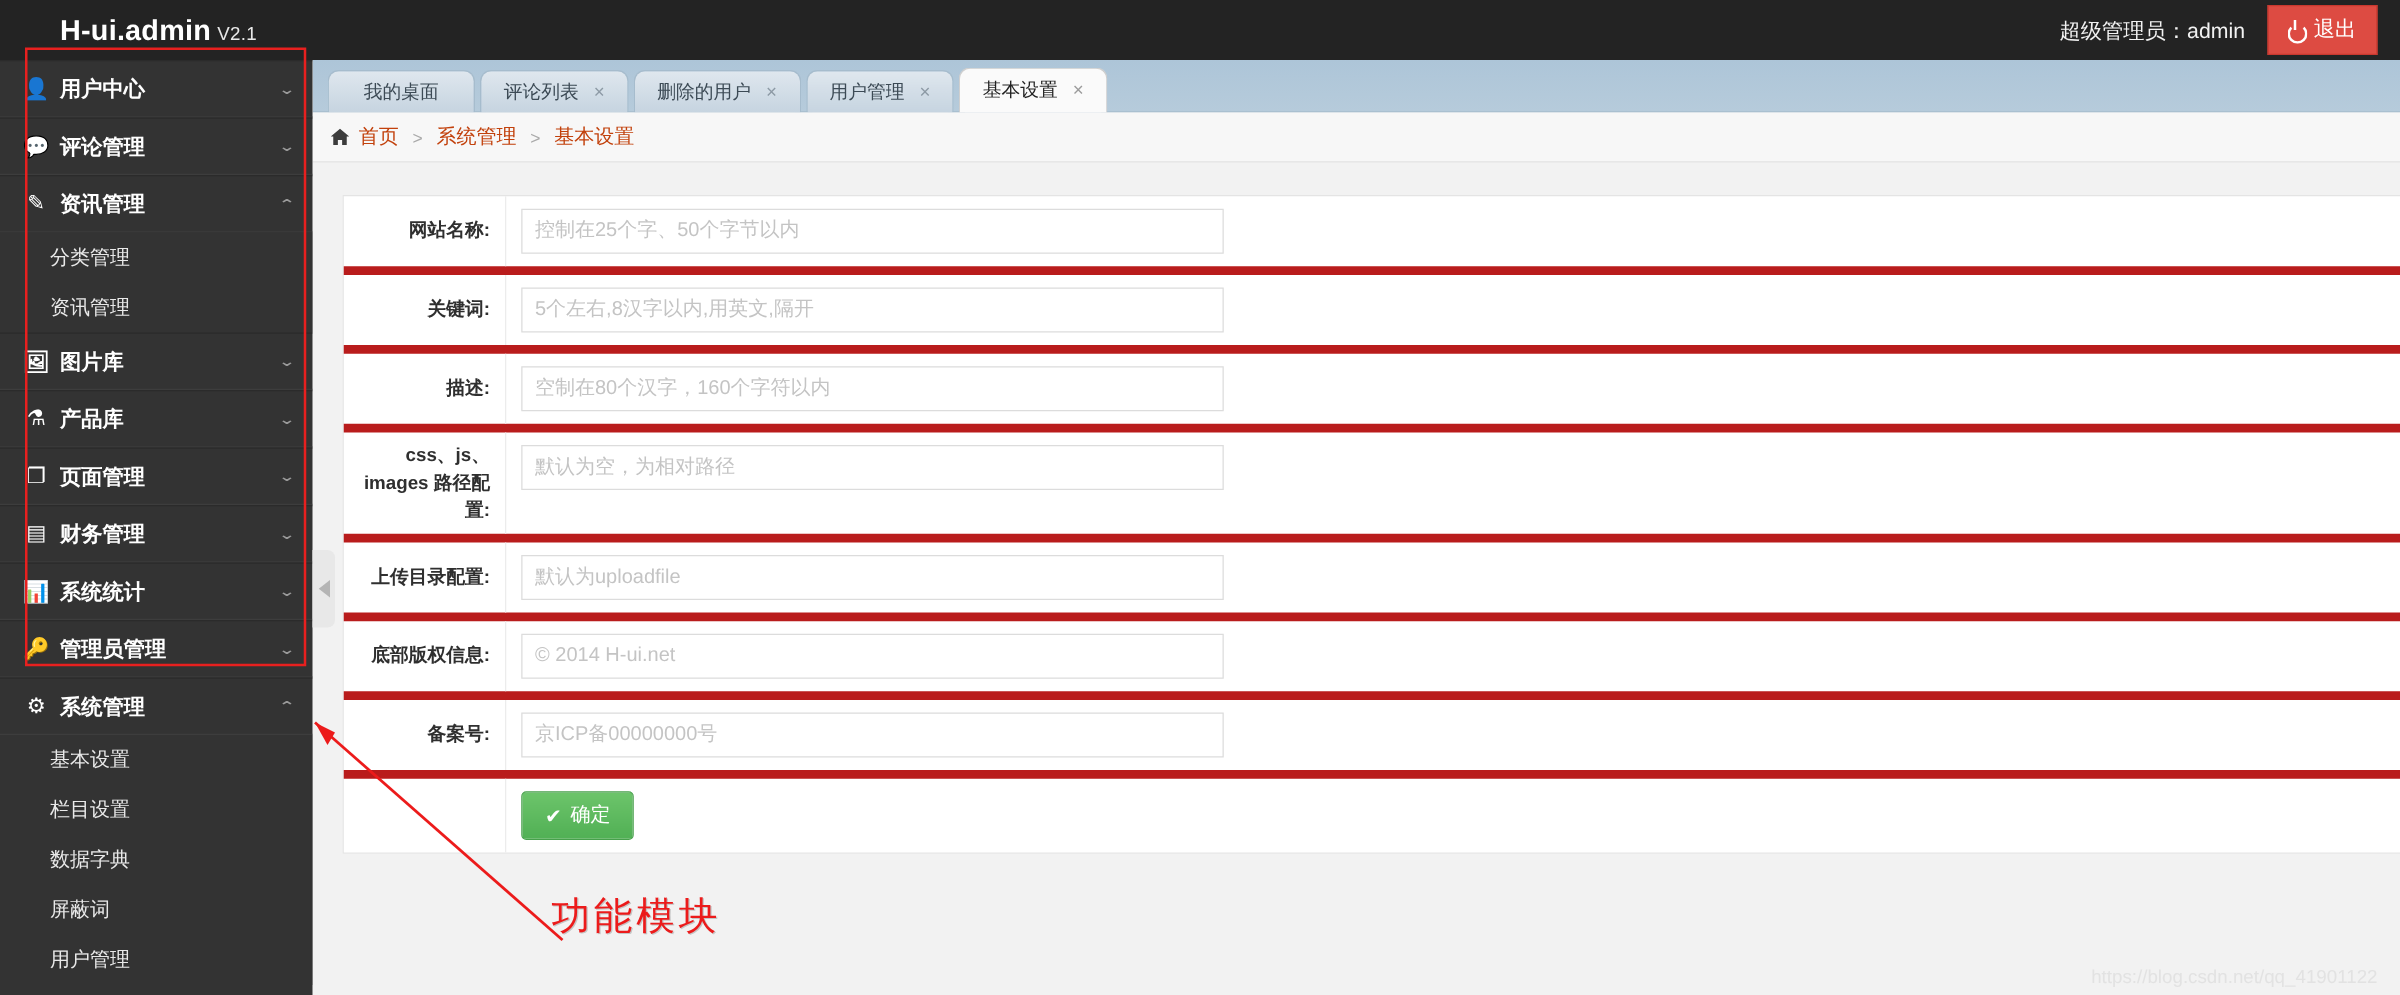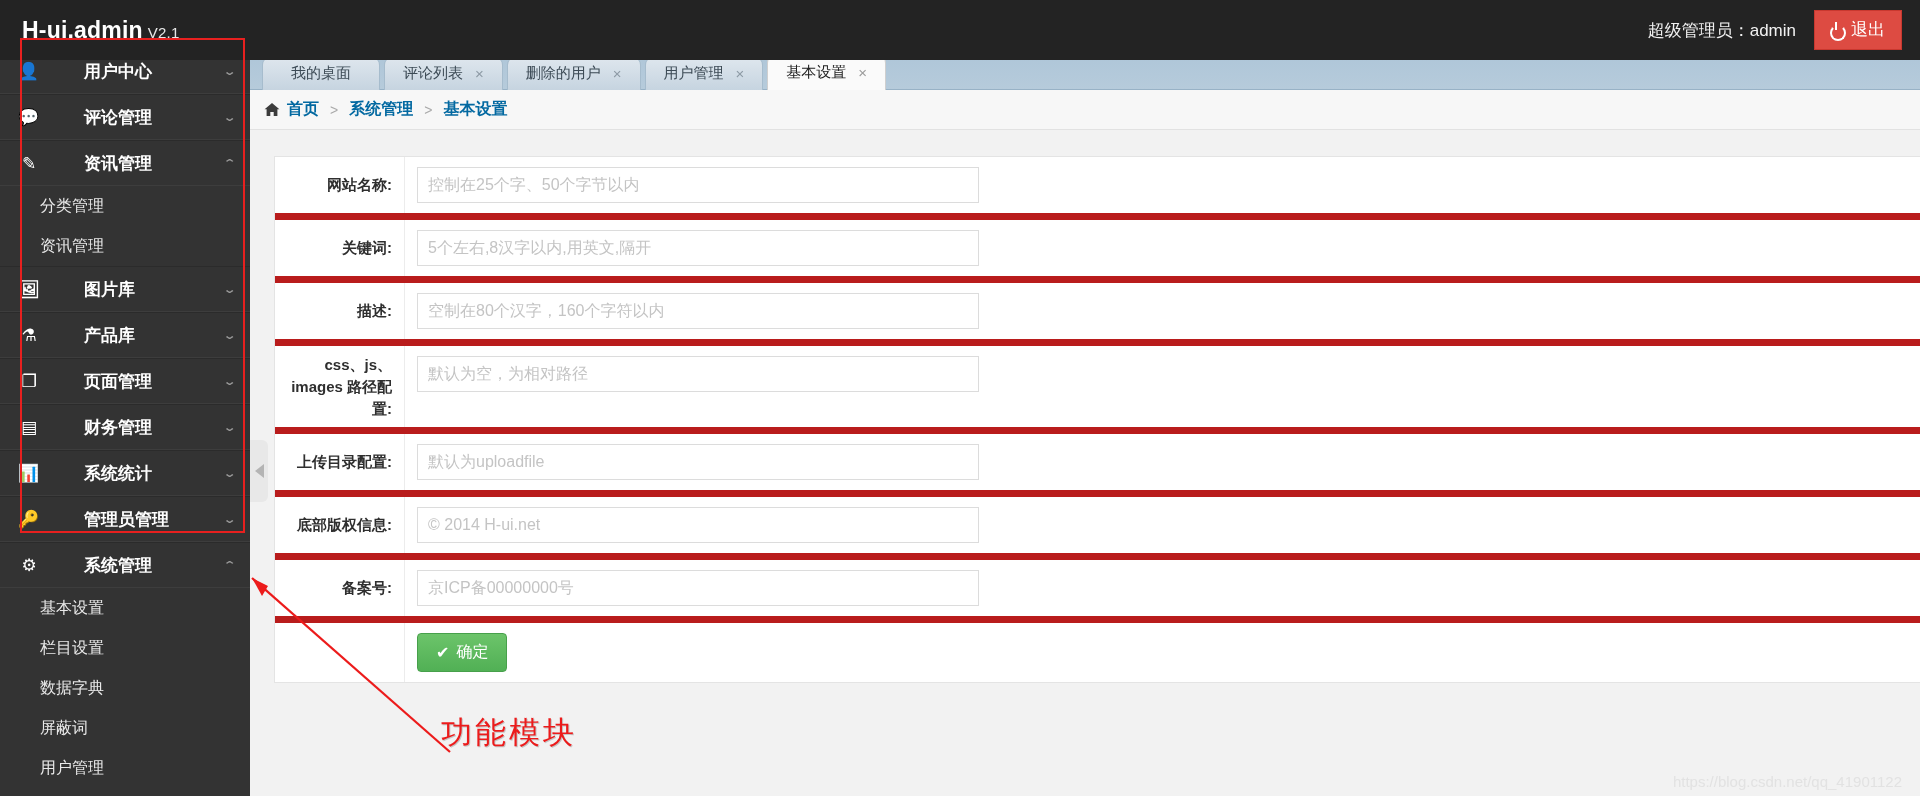--- a/index.html
+++ b/index.html
@@ -9,24 +9,25 @@
     width: 1920px; height: 796px;
     overflow: hidden;
     font-family: "Liberation Sans", "DejaVu Sans", sans-serif;
     background: #f5f5f5;
   }
   #app { position: relative; width: 1920px; height: 796px; overflow: hidden; }
 
   
   .topbar {
     position: absolute; top: 0; left: 0;
-    width: 1920px; height: 60px;
+    width: 1920px; height: 48px;
     background: #232323;
     display: flex; align-items: center;
     z-index: 40;
+    padding-left: 26px;
   }
   .brand {
     margin-left: 22px;
     color: #fff;
     font-size: 23px;
     font-weight: bold;
     letter-spacing: .2px;
     white-space: nowrap;
   }
   .brand .ver {
@@ -91,21 +92,21 @@
     border-bottom: 1px solid #3d3d3d;
     border-top: 1px solid #2b2b2b;
     cursor: pointer;
     white-space: nowrap;
   }
   .menu-item .mi-icon {
     width: 22px; margin-right: 8px;
     display: inline-flex; align-items: center; justify-content: center;
     color: #ffffff;
   }
-  .menu-item .mi-label { flex: 1; margin-left: 36px; }
+  .menu-item .mi-label { flex: 1; }
   .caret {
     font-size: 11px;
     color: #9a9a9a;
     transform: scaleX(1.5);
     display: inline-block;
   }
   .submenu { background: #333333; }
   .sub-item {
     height: 40px;
     display: flex; align-items: center;
@@ -203,24 +204,23 @@
     position: relative;
   }
   .bc-home-icon {
     margin-right: 7px;
     display: inline-flex;
     color: #444;
     font-size: 15px;
   }
   .bc-link {
     font-size: 16px;
-    color: #0369a1;
-    cursor: pointer;
-    white-space: nowrap;
-    font-weight: bold;
+    color: #c2410c;
+    cursor: pointer;
+    white-space: nowrap;
   }
   .bc-sep {
     margin: 0 11px;
     color: #a9a9a9;
     font-size: 14px;
   }
   .refresh-btn {
     position: absolute;
     right: 12px; top: 3px;
     width: 38px; height: 33px;

